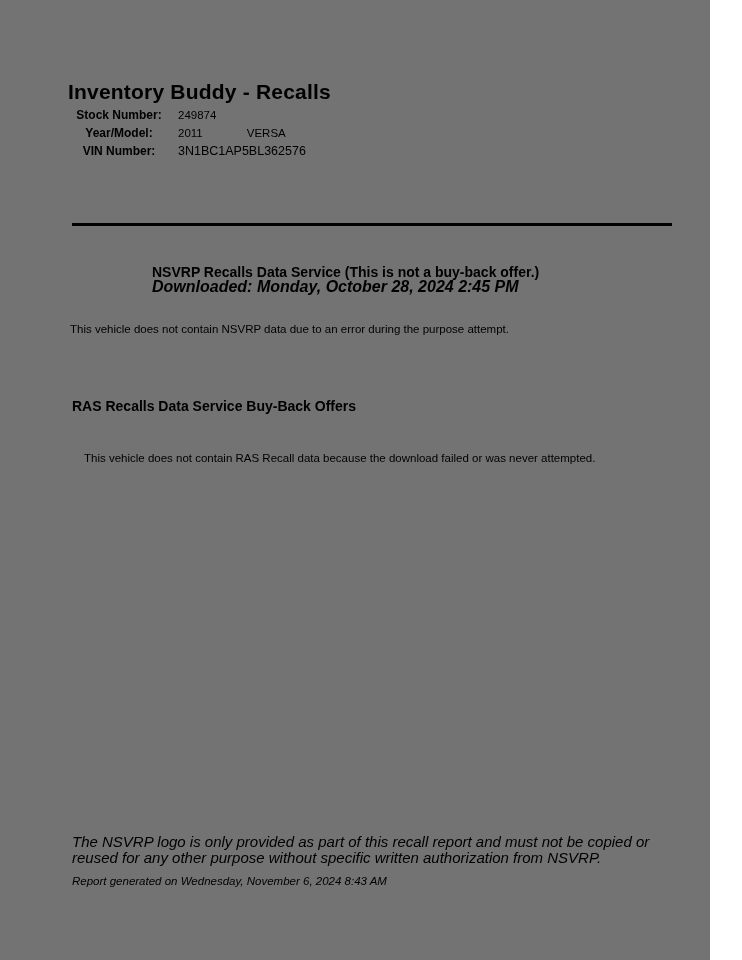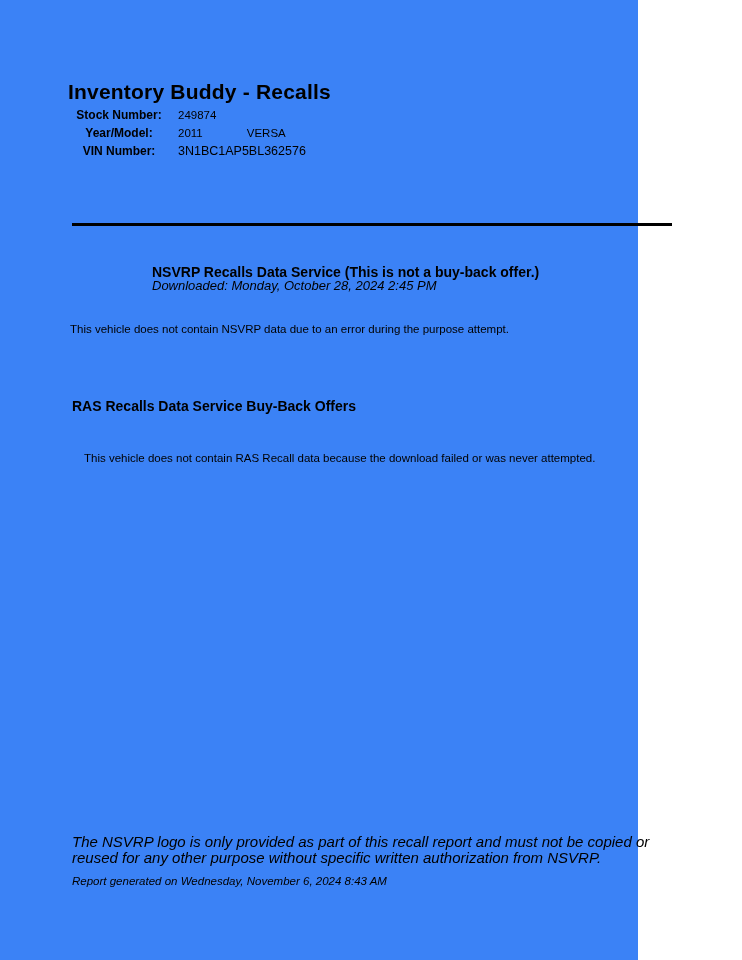--- a/index.html
+++ b/index.html
@@ -12,23 +12,23 @@
     height: 960px;
     position: relative;
     font-family: "Liberation Sans", sans-serif;
     color: #000000;
     overflow: hidden;
   }
   .page {
     position: absolute;
     left: 0;
     top: 0;
-    width: 638px;
+    width: 710px;
     height: 960px;
-    background: #3b82f6;
+    background: #737373;
   }
 
   .title {
     position: absolute;
     left: 68px;
     top: 80px;
     font-size: 21px;
     font-weight: bold;
     letter-spacing: 0.2px;
     white-space: nowrap;
@@ -83,23 +83,24 @@
     white-space: nowrap;
     margin-top: 12px;
   }
   .nsvrp-heading { left: 152px; top: 252px; }
   .ras-heading   { left: 72px;  top: 386px; }
 
   .downloaded {
     position: absolute;
     left: 152px;
     top: 278px;
-    font-size: 13px;
+    font-size: 16px;
     font-style: italic;
     white-space: nowrap;
+    font-weight: bold;
   }
 
   .body-text {
     position: absolute;
     font-size: 11.5px;
     white-space: nowrap;
   }
   .nsvrp-body { left: 70px; top: 323px; }
   .ras-body   { left: 84px; top: 452px; }
 

